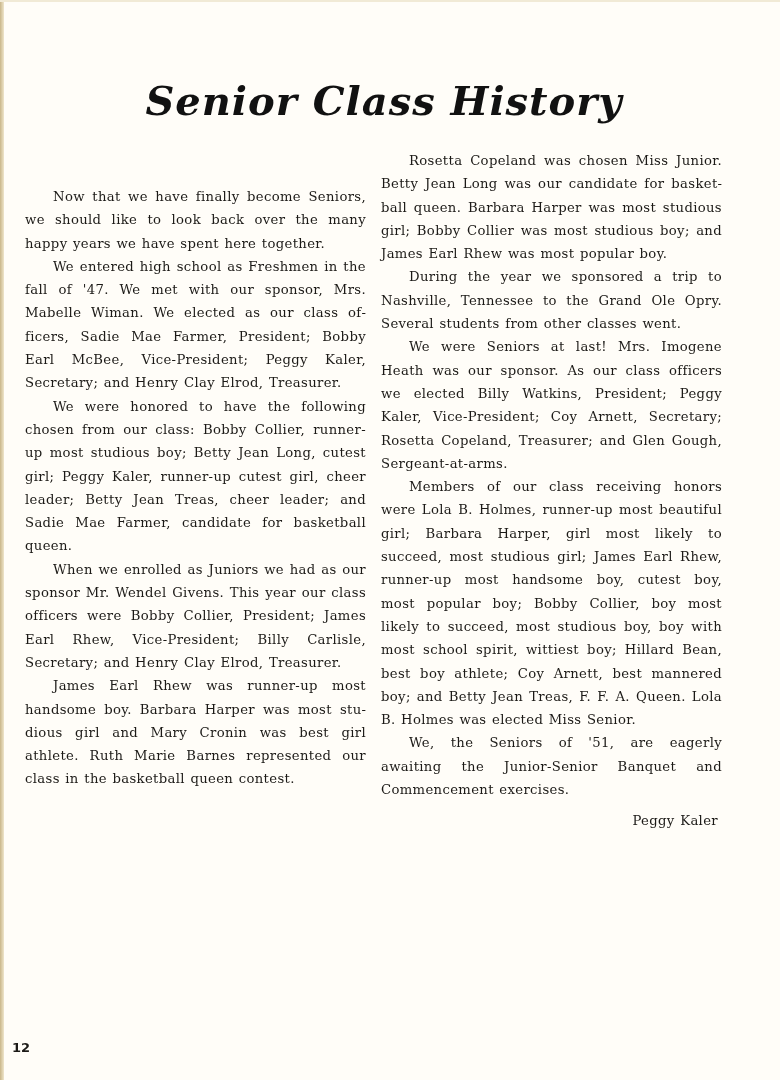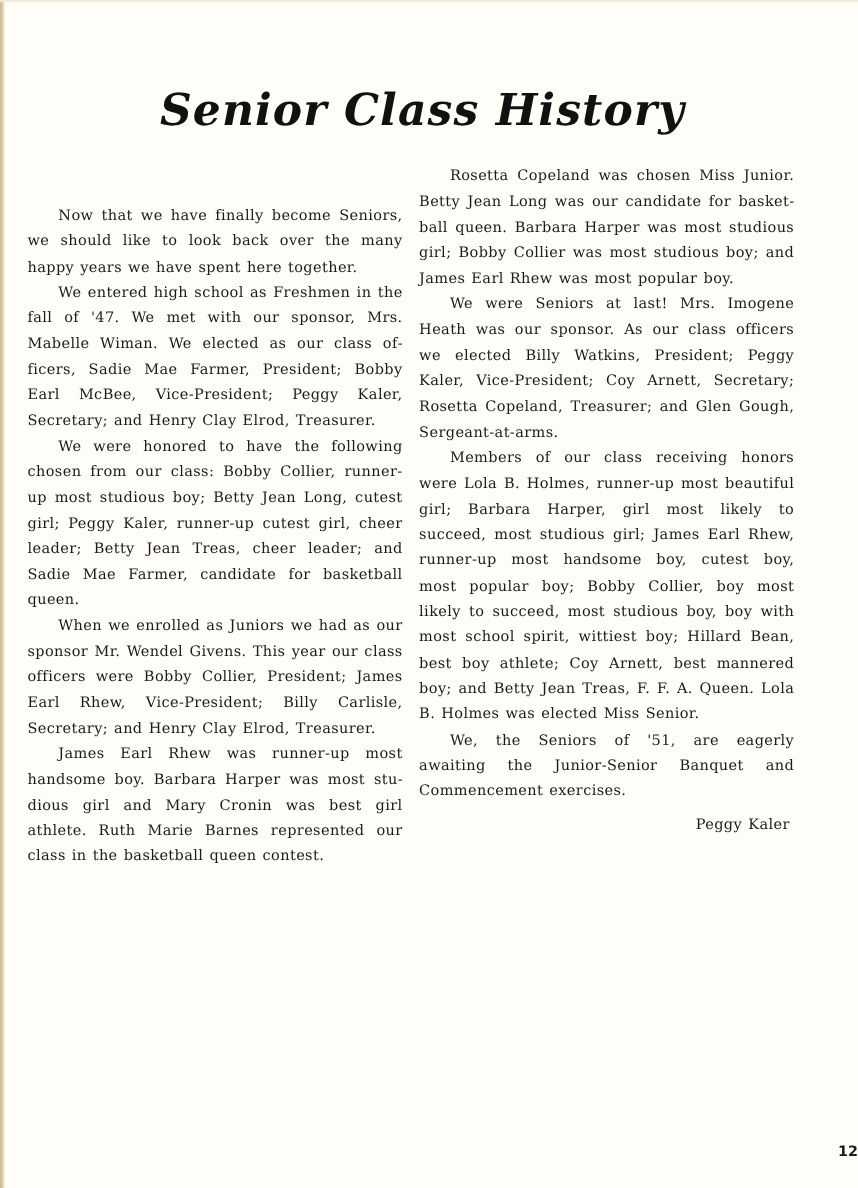--- a/index.html
+++ b/index.html
@@ -65,24 +65,25 @@
       text-align: right;
       text-indent: 0 !important;
       padding-right: 4px;
       margin-top: 8px !important;
     }
     .page-number {
       position: absolute;
       left: 0;
       top: 1040px;
       width: 780px;
-      text-align: right;
+      text-align: left;
       font-size: 13px;
       font-family: "DejaVu Sans", sans-serif;
       font-weight: bold;
+      padding-left: 12px;
       box-sizing: border-box;
     }
   </style>
 </head>
 <body>
 
 <div class="page-edge"></div>
 <div class="page-top-edge"></div>
 
 <h1 class="title">Senior Class History</h1>
@@ -90,19 +91,20 @@
 <div class="column col-left">
   <p>Now that we have finally become Seniors, we should like to look back over the many happy years we have spent here together.</p>
   <p>We entered high school as Freshmen in the fall of '47. We met with our sponsor, Mrs. Mabelle Wiman. We elected as our class of­ficers, Sadie Mae Farmer, President; Bobby Earl McBee, Vice-President; Peggy Kaler, Secretary; and Henry Clay Elrod, Treasurer.</p>
   <p>We were honored to have the following chosen from our class: Bobby Collier, runner-up most studious boy; Betty Jean Long, cutest girl; Peggy Kaler, runner-up cutest girl, cheer leader; Betty Jean Treas, cheer leader; and Sadie Mae Farmer, candidate for basketball queen.</p>
   <p>When we enrolled as Juniors we had as our sponsor Mr. Wendel Givens. This year our class officers were Bobby Collier, President; James Earl Rhew, Vice-President; Billy Carlisle, Secretary; and Henry Clay Elrod, Treasurer.</p>
   <p>James Earl Rhew was runner-up most handsome boy. Barbara Harper was most stu­dious girl and Mary Cronin was best girl athlete. Ruth Marie Barnes represented our class in the basketball queen contest.</p>
 </div>
 
 <div class="column col-right">
   <p>Rosetta Copeland was chosen Miss Junior. Betty Jean Long was our candidate for basket­ball queen. Barbara Harper was most studious girl; Bobby Collier was most studious boy; and James Earl Rhew was most popular boy.</p>
+  <p>During the year we sponsored a trip to Nashville, Tennessee to the Grand Ole Opry. Several students from other classes went.</p>
   <p>We were Seniors at last! Mrs. Imogene Heath was our sponsor. As our class officers we elected Billy Watkins, President; Peggy Kaler, Vice-President; Coy Arnett, Secretary; Rosetta Copeland, Treasurer; and Glen Gough, Sergeant-at-arms.</p>
   <p>Members of our class receiving honors were Lola B. Holmes, runner-up most beauti­ful girl; Barbara Harper, girl most likely to succeed, most studious girl; James Earl Rhew, runner-up most handsome boy, cutest boy, most popular boy; Bobby Collier, boy most likely to succeed, most studious boy, boy with most school spirit, wittiest boy; Hillard Bean, best boy athlete; Coy Arnett, best mannered boy; and Betty Jean Treas, F. F. A. Queen. Lola B. Holmes was elected Miss Senior.</p>
   <p>We, the Seniors of '51, are eagerly awaiting the Junior-Senior Banquet and Commencement exercises.</p>
   <p class="signature">Peggy Kaler</p>
 </div>
 
 <div class="page-number">12</div>
 
 </body></html>

